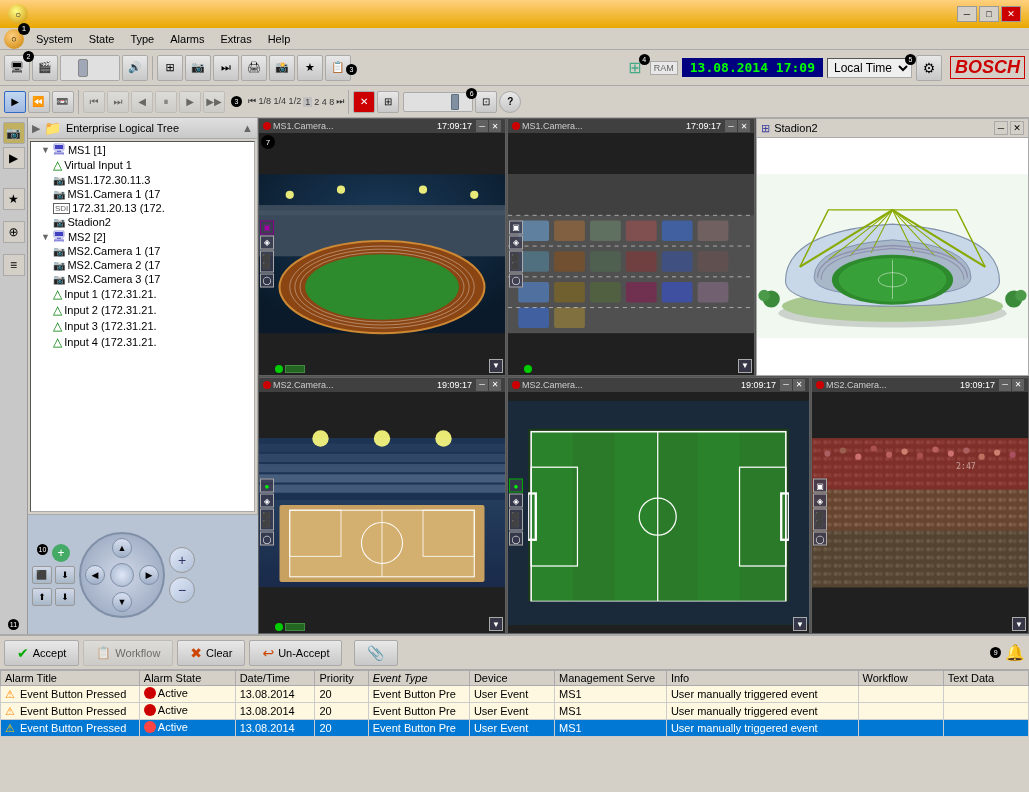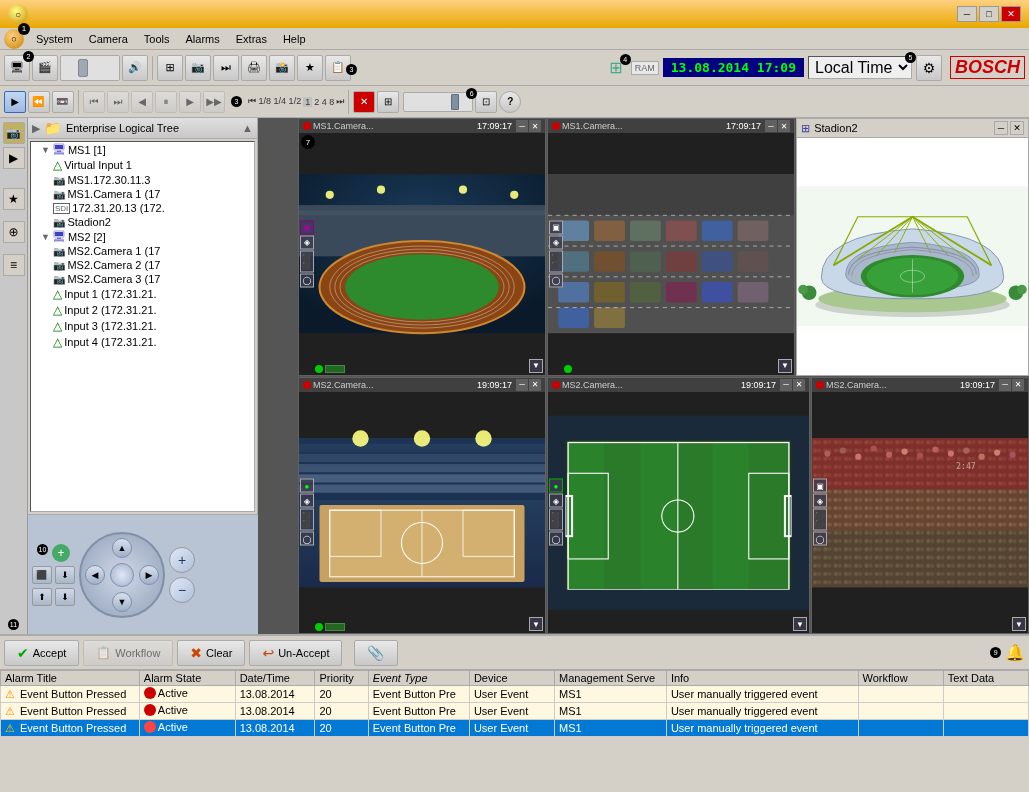--- a/index.html
+++ b/index.html
@@ -13,21 +13,21 @@
     
     #menu-bar { background: #d4d0c8; height: 22px; display: flex; align-items: center; padding: 0 4px; border-bottom: 1px solid #aaa; }
     .menu-item { padding: 2px 8px; cursor: pointer; font-size: 11px; }
 
     
     #toolbar { background: #d4d0c8; height: 36px; display: flex; align-items: center; padding: 0 4px; border-bottom: 1px solid #aaa; gap: 2px; }
     .tb-btn { width: 26px; height: 26px; border: 1px solid #aaa; background: linear-gradient(to bottom, #e8e8e8, #c8c8c8); display: flex; align-items: center; justify-content: center; cursor: pointer; font-size: 11px; border-radius: 2px; }
     .tb-sep { width: 1px; height: 24px; background: #aaa; margin: 0 2px; }
     .tb-right { margin-left: auto; display: flex; align-items: center; gap: 4px; }
     .datetime-box { background: #000080; color: #00ff00; padding: 2px 8px; font-size: 13px; font-weight: bold; font-family: monospace; }
-    .tz-select { font-size: 16px; padding: 1px 2px; border: 1px inset #aaa; }
+    .tz-select { font-size: 12px; padding: 1px 2px; border: 1px inset #aaa; }
     .bosch-logo { color: #cc0000; font-size: 14px; font-weight: bold; }
     .ram-label { font-size: 9px; color: #666; border: 1px solid #aaa; padding: 1px 3px; background: #e8e8e8; }
 
     
     #toolbar2 { background: #d4d0c8; height: 32px; display: flex; align-items: center; padding: 0 4px; border-bottom: 1px solid #aaa; gap: 2px; }
     .tb2-btn { width: 22px; height: 22px; border: 1px solid #aaa; background: linear-gradient(to bottom, #e8e8e8, #c8c8c8); display: flex; align-items: center; justify-content: center; cursor: pointer; font-size: 10px; border-radius: 2px; }
     .tb2-btn.active { background: linear-gradient(to bottom, #c0d8f0, #a0b8e0); border-color: #316ac5; }
     .tb2-btn.disabled { opacity: 0.5; cursor: default; }
 
     
@@ -72,21 +72,21 @@
     #alarm-table td { border: 1px solid #ccc; padding: 1px 4px; white-space: nowrap; overflow: hidden; }
     .alarm-row { background: #fff8e0; }
     .alarm-row.active-row { background: #00aaff; color: white; }
     .alarm-state-badge { display: inline-flex; align-items: center; gap: 2px; }
     .state-icon { width: 12px; height: 12px; border-radius: 50%; display: inline-block; }
     .state-icon.red { background: #cc0000; }
 
     
     .tree-scroll { height: 100%; overflow-y: auto; }
 
-    #content-wrapper { display: flex; flex: 1; flex-direction: column; background: #555; padding-left: 40px; }
+    #content-wrapper { display: flex; flex: 1; flex-direction: column; background: #555; }
 
     
     #far-left { width: 28px; background: #c8c8c8; border-right: 1px solid #999; display: flex; flex-direction: column; align-items: center; padding: 4px 0; gap: 3px; }
   </style>
 </head>
 <body>
 
 <div id="title-bar">
   <div style="width:20px;height:20px;background:radial-gradient(circle at 40% 35%,#ff8,#c80);border-radius:50%;display:flex;align-items:center;justify-content:center;font-size:10px;color:#333;">○</div>
   <div style="display:flex;gap:2px;">
@@ -95,22 +95,22 @@
     <div class="win-btn close">✕</div>
   </div>
 </div>
 
 <div id="menu-bar">
   <div style="position:relative;margin-right:4px;">
     <div style="position:absolute;top:-6px;right:-6px;background:#000;color:white;border-radius:50%;width:12px;height:12px;display:flex;align-items:center;justify-content:center;font-size:8px;z-index:10;">1</div>
     <div style="width:20px;height:20px;background:radial-gradient(circle at 40% 35%,#ffd080,#c88000);border-radius:50%;display:flex;align-items:center;justify-content:center;font-size:9px;">○</div>
   </div>
   <div class="menu-item">System</div>
-  <div class="menu-item">Camera</div>
-  <div class="menu-item">Tools</div>
+  <div class="menu-item">State</div>
+  <div class="menu-item">Type</div>
   <div class="menu-item">Alarms</div>
   <div class="menu-item">Extras</div>
   <div class="menu-item">Help</div>
 </div>
 
 <div id="toolbar">
 
   <div style="position:relative;">
     <div style="position:absolute;top:-4px;right:-4px;background:#000;color:white;border-radius:50%;width:11px;height:11px;display:flex;align-items:center;justify-content:center;font-size:7px;z-index:10;">2</div>
     <div class="tb-btn">🖥</div>

